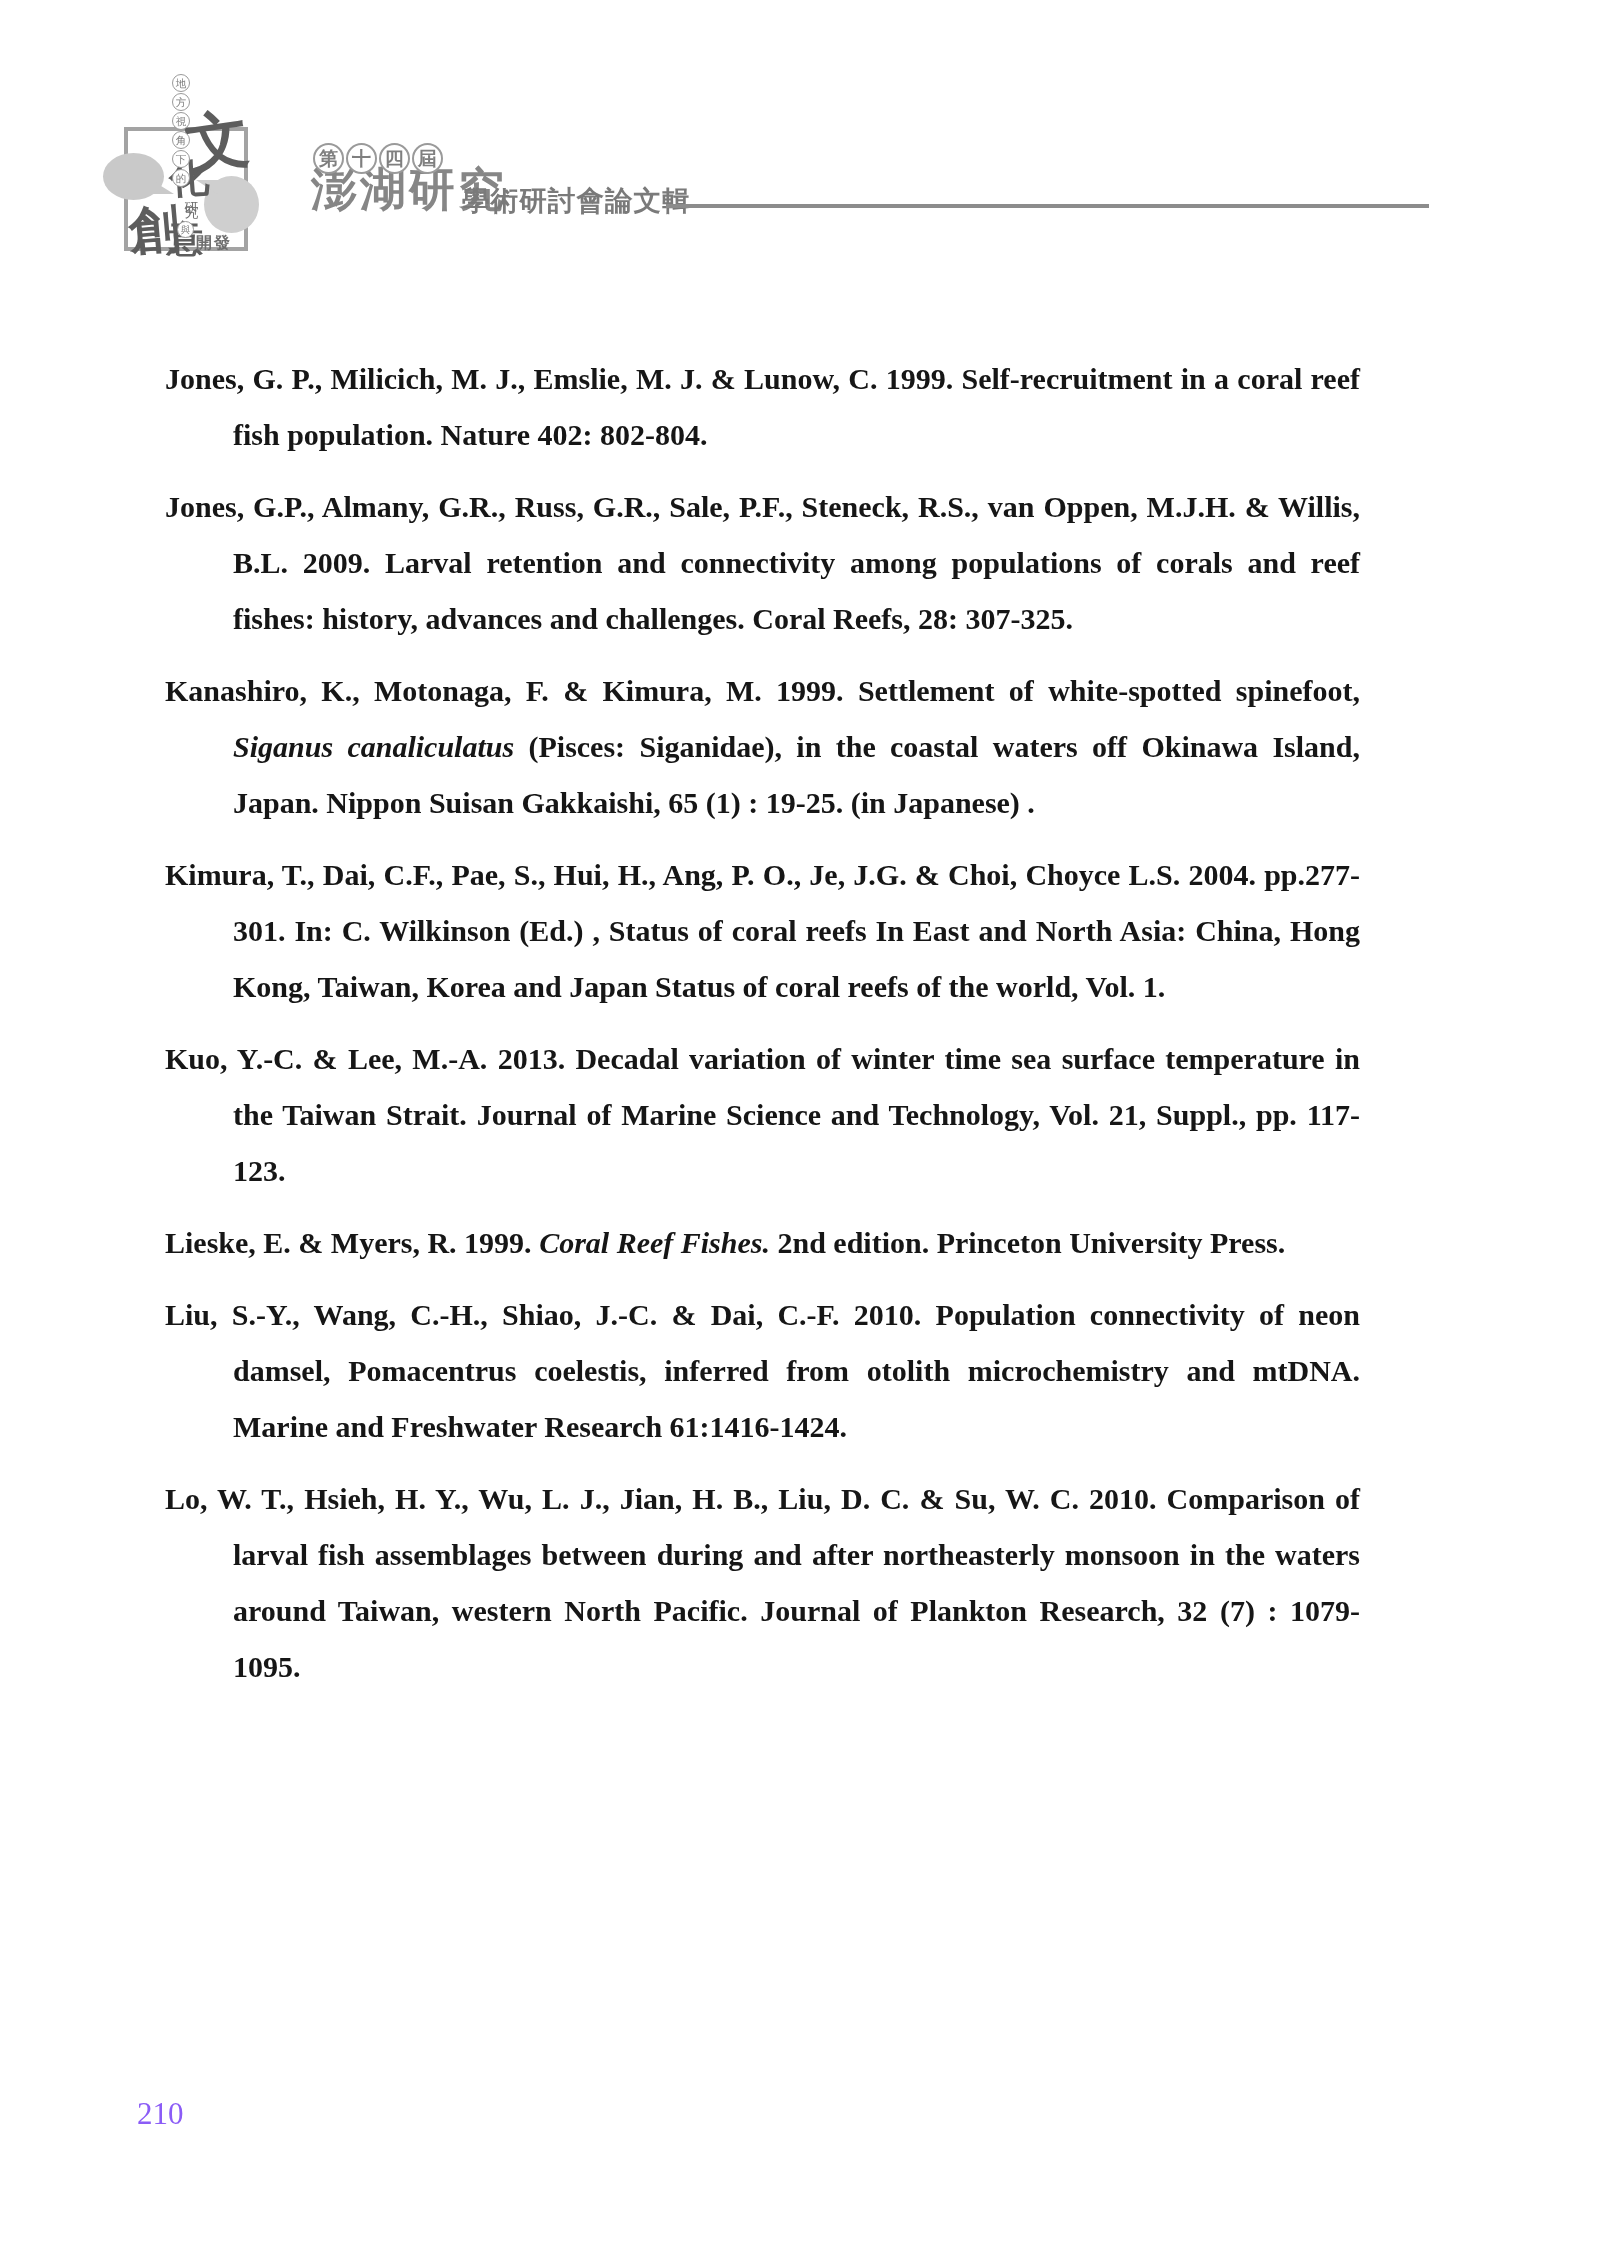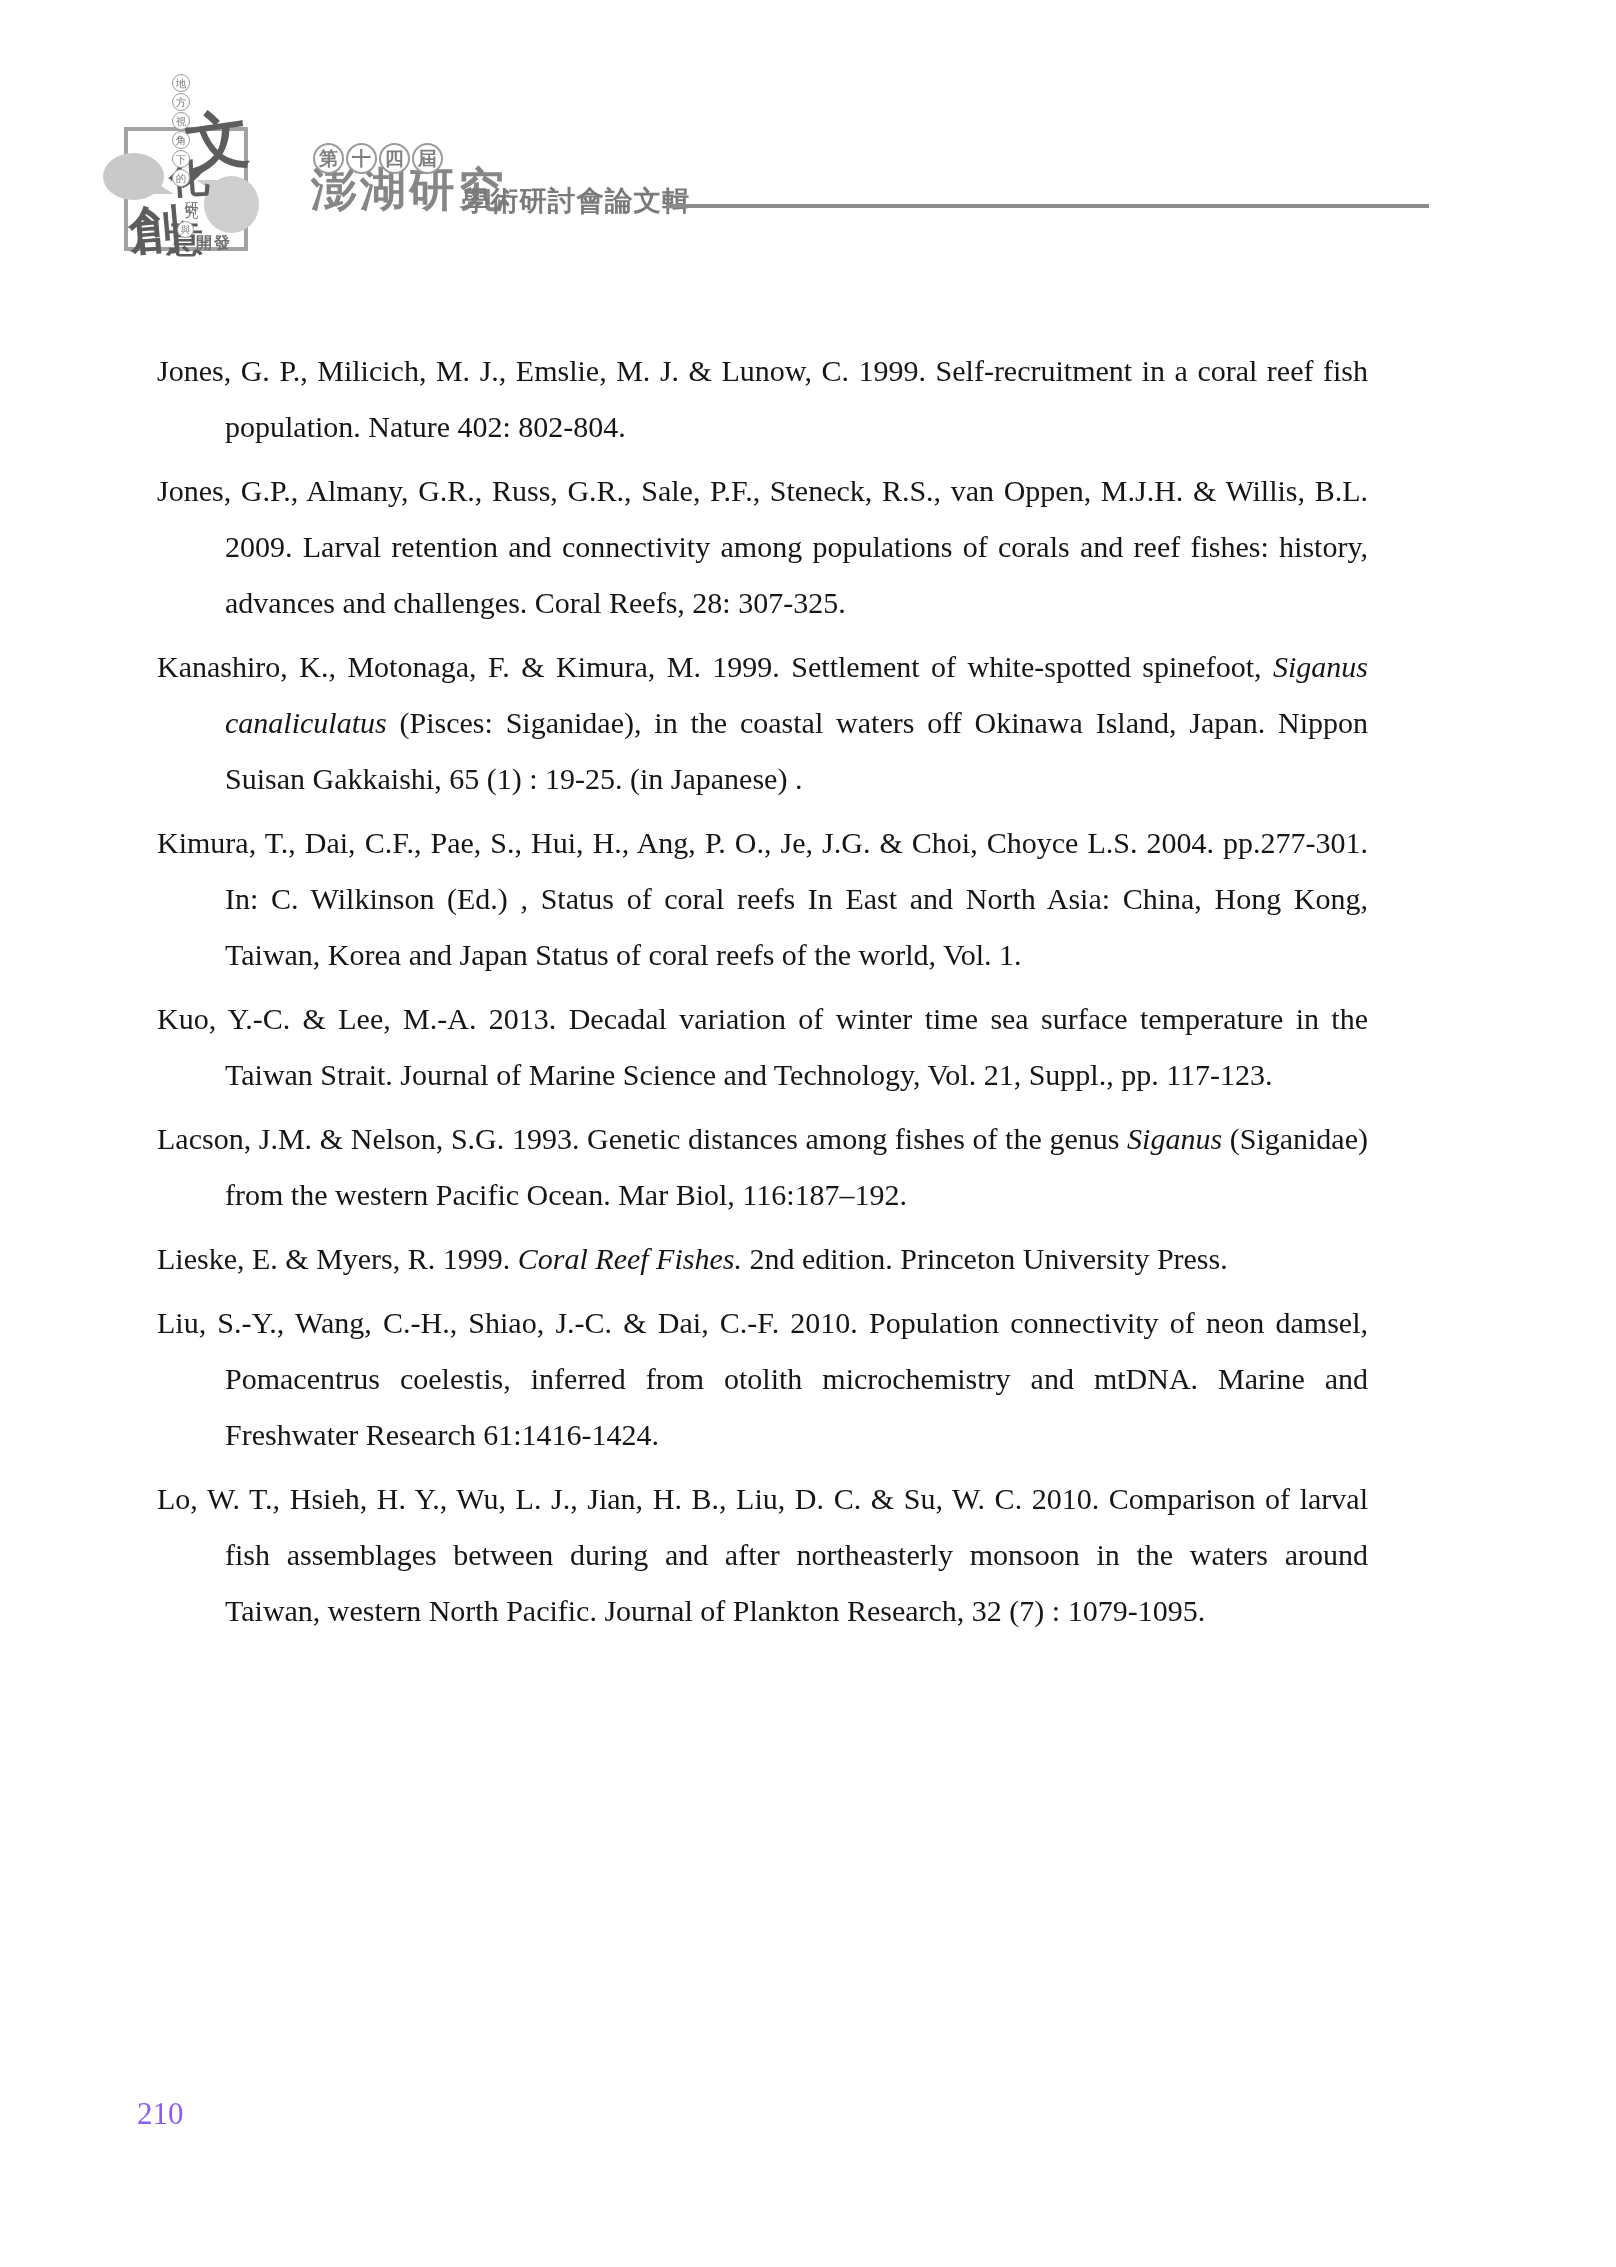--- a/index.html
+++ b/index.html
@@ -67,21 +67,21 @@
   .series-subtitle{left:438px;top:187px;font-size:27.6px;font-weight:bold;color:#7a7a7a;
     letter-spacing:1px;line-height:1;margin-left:24px;}
   .header-rule{left:666px;top:204px;width:763px;height:3.8px;background:#8c8c8c;}
 
   
   .refs{
     position:absolute;left:149px;top:335px;width:1227px;
     font-size:30px;line-height:56px;color:#161616;
     text-align:justify;
   }
-  .ref{margin:8px;padding-left:68px;text-indent:-68px;}
+  .ref{margin:16px;padding-left:68px;text-indent:-68px;font-weight:bold;}
   .ref .it{font-style:italic;}
 
   
   .page-number{
     position:absolute;left:137px;top:2098px;
     font-size:31px;color:#8b5cf6;line-height:1;
   }
 </style>
 </head>
 <body>
@@ -120,21 +120,20 @@
     <div class="hdr-el series-subtitle cjk">學術研討會論文輯</div>
     <div class="hdr-el header-rule"></div>
   </header>
 
   <main class="refs">
       <p class="ref"><span>Jones, G. P., Milicich, M. J., Emslie, M. J. &amp; Lunow, C. 1999. Self-recruitment in a coral reef fish population. Nature 402: 802-804.</span></p>
       <p class="ref"><span>Jones, G.P., Almany, G.R., Russ, G.R., Sale, P.F., Steneck, R.S., van Oppen, M.J.H. &amp; Willis, B.L. 2009. Larval retention and connectivity among populations of corals and reef fishes: history, advances and challenges. Coral Reefs, 28: 307-325.</span></p>
       <p class="ref"><span>Kanashiro, K., Motonaga, F. &amp; Kimura, M. 1999. Settlement of white-spotted spinefoot, </span><span class="it">Siganus canaliculatus</span><span> (Pisces: Siganidae), in the coastal waters off Okinawa Island, Japan. Nippon Suisan Gakkaishi, 65 (1) : 19-25.  (in Japanese) .</span></p>
       <p class="ref"><span>Kimura, T., Dai, C.F., Pae, S., Hui, H., Ang, P. O., Je, J.G. &amp; Choi, Choyce L.S. 2004. pp.277-301. In: C. Wilkinson  (Ed.) , Status of coral reefs In East and North Asia: China, Hong Kong, Taiwan, Korea and Japan Status of coral reefs of the world, Vol. 1.</span></p>
       <p class="ref"><span>Kuo, Y.-C. &amp; Lee, M.-A. 2013. Decadal variation of winter time sea surface temperature in the Taiwan Strait. Journal of Marine Science and Technology, Vol. 21, Suppl., pp. 117-123.</span></p>
-      <p class="ref"><span>Lacson, J.M. &amp; Nelson, S.G. 1993. Genetic distances among fishes of the genus </span><span class="it">Siganus</span><span> (Siganidae)  from the western Pacific Ocean. Mar Biol, 116:187–192.</span></p>
       <p class="ref"><span>Lieske, E. &amp; Myers, R. 1999. </span><span class="it">Coral Reef Fishes.</span><span> 2nd edition. Princeton University Press.</span></p>
       <p class="ref"><span>Liu, S.-Y., Wang, C.-H., Shiao, J.-C. &amp; Dai, C.-F. 2010. Population connectivity of neon damsel, Pomacentrus coelestis, inferred from otolith microchemistry and mtDNA. Marine and Freshwater Research 61:1416-1424.</span></p>
       <p class="ref"><span>Lo, W. T., Hsieh, H. Y., Wu, L. J., Jian, H. B., Liu, D. C. &amp; Su, W. C. 2010. Comparison of larval fish assemblages between during and after northeasterly monsoon in the waters around Taiwan, western North Pacific. Journal of Plankton Research, 32 (7) : 1079-1095.</span></p>
     </main>
 
   <div class="page-number">210</div>
 
 </div>
 
 

